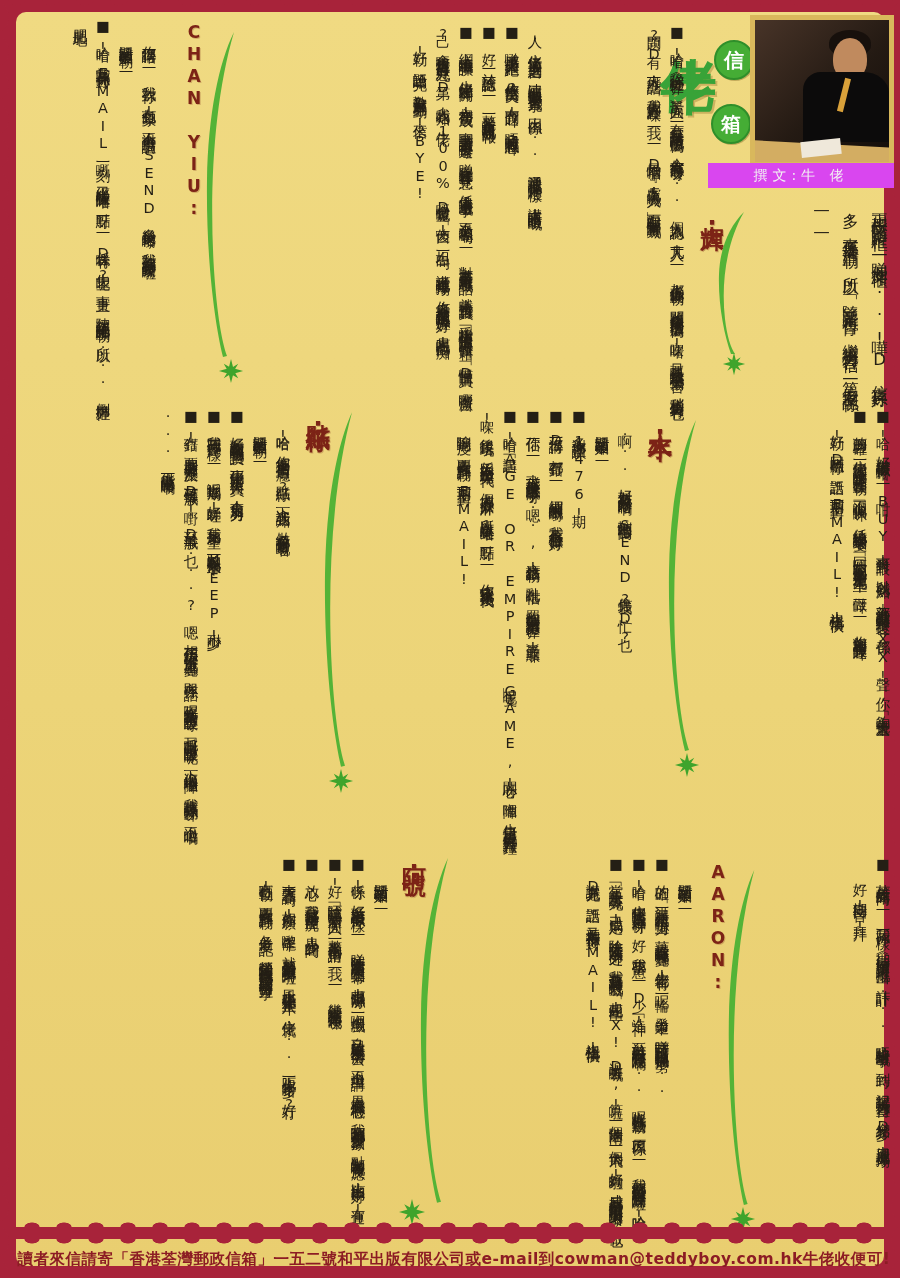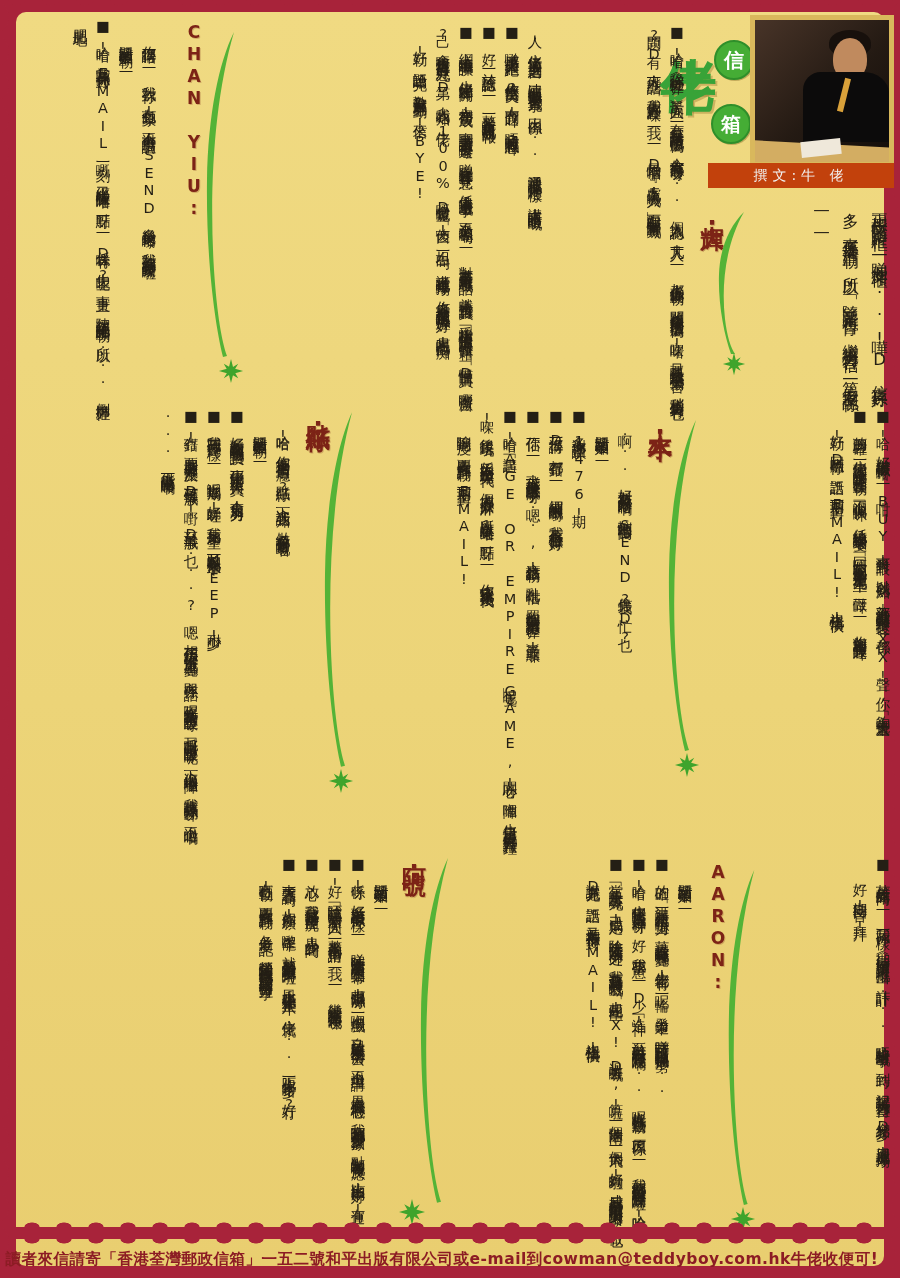--- a/index.html
+++ b/index.html
@@ -43,31 +43,31 @@
   .ph-lanyard{position:absolute;left:86px;top:58px;width:6px;height:34px;background:#d9a13a;transform:rotate(14deg);}
   .ph-desk{position:absolute;left:-6px;bottom:-4px;width:150px;height:40px;background:#d3ad62;
            clip-path:polygon(0 35%,100% 55%,100% 100%,0 100%);}
   .ph-paper{position:absolute;left:46px;bottom:6px;width:40px;height:16px;background:#efe8da;transform:rotate(-6deg);}
   #masthead-title{position:absolute;left:658px;top:14px;width:62px;height:150px;
       writing-mode:vertical-rl;text-orientation:upright;font-weight:bold;font-size:56px;line-height:62px;
       color:#38a338;text-shadow:2px 2px 0 rgba(110,80,10,.28);}
   .badge{position:absolute;width:36px;height:36px;border-radius:50%;background:#45ad35;border:2px solid #2f8f2a;
          color:#ffffff;font-weight:bold;font-size:20px;display:flex;align-items:center;justify-content:center;
          box-shadow:1px 1px 0 rgba(90,60,0,.3);}
-  #byline{position:absolute;left:708px;top:163px;width:186px;height:25px;background:#c2410c;
+  #byline{position:absolute;left:708px;top:163px;width:186px;height:25px;background:#d946ef;
           color:#f2f2f2;font-size:14px;letter-spacing:5px;display:flex;align-items:center;justify-content:center;}
 
   
   .divider{position:absolute;left:16px;width:868px;}
   .div-bump-up{height:9px;background:radial-gradient(15px 9px at 50% 100%,#a8233a 7px,rgba(0,0,0,0) 8px);
                background-size:32px 9px;background-repeat:repeat-x;}
   .div-solid{height:12px;background:#a8233a;}
   .div-bump-down{height:9px;background:radial-gradient(15px 9px at 50% 0,#a8233a 7px,rgba(0,0,0,0) 8px);
                background-size:32px 9px;background-repeat:repeat-x;}
-  #footer-line{position:absolute;left:20px;top:1246px;width:844px;height:26px;
+  #footer-line{position:absolute;left:32px;top:1246px;width:844px;height:26px;
       color:#8c1c24;font-weight:bold;font-size:15.5px;display:flex;align-items:center;justify-content:center;
       letter-spacing:0.5px;white-space:nowrap;}
 </style>
 </head>
 <body>
 
 <div id="stage">
   <div id="paper"></div>
 
   <div class="edge edge-top"></div>

